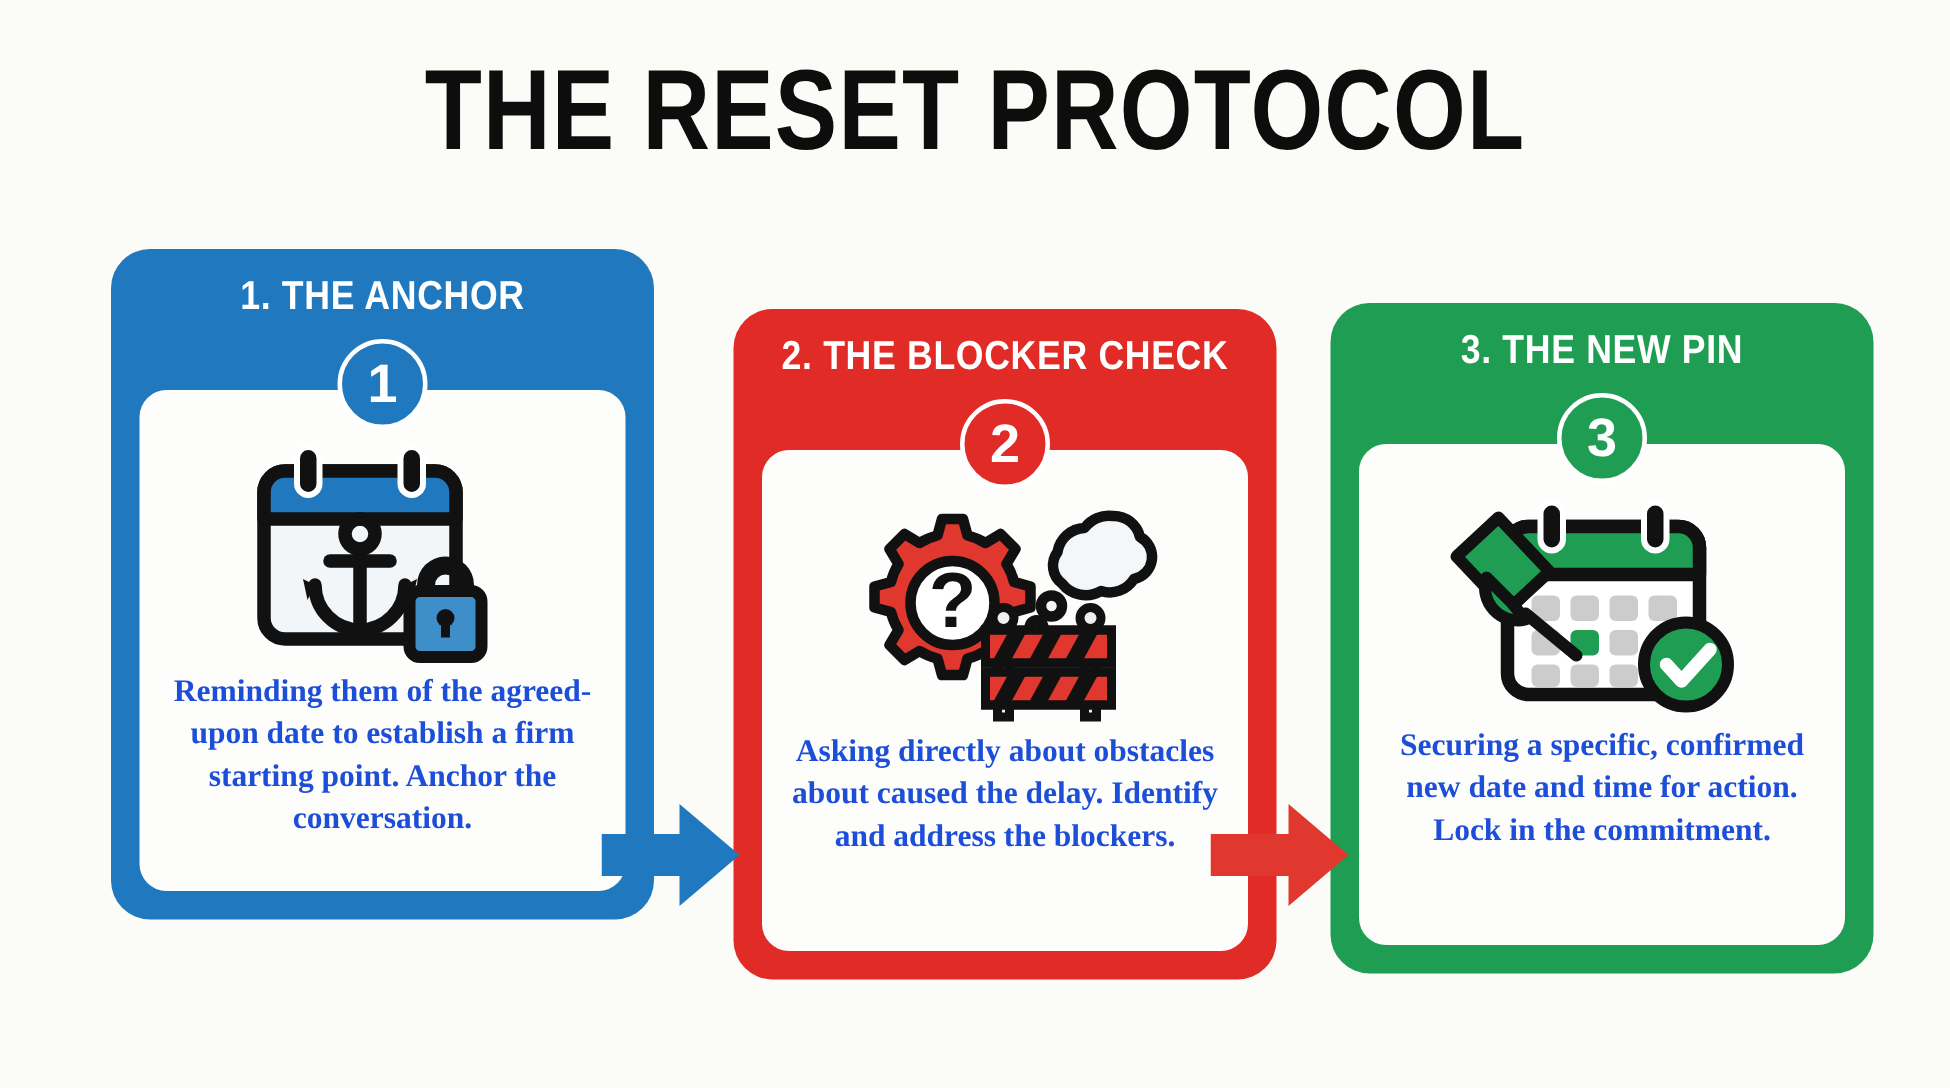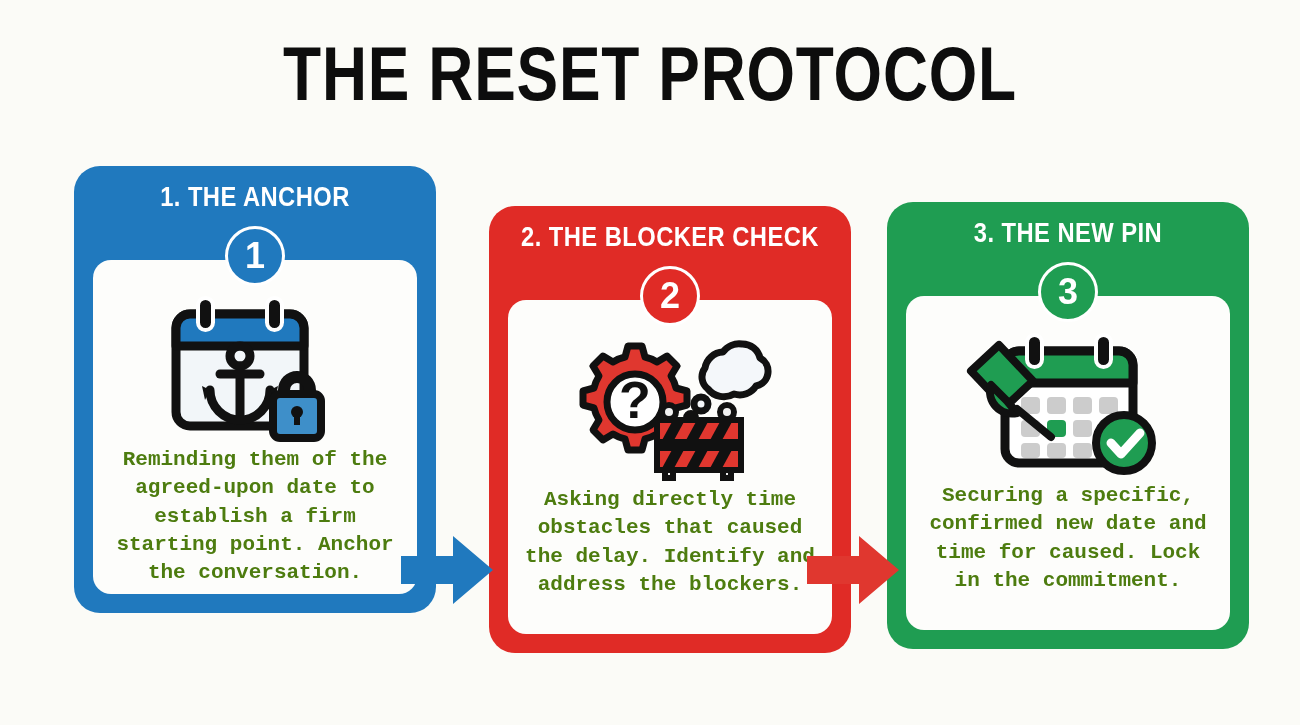--- a/index.html
+++ b/index.html
@@ -113,25 +113,25 @@
     align-items: center;
     justify-content: center;
   }
 
   .desc {
     position: absolute;
     left: 14px;
     top: 186px;
     width: 296px;
     text-align: center;
-    font-family: Liberation Mono, monospace;
+    font-family: Liberation Serif, serif;
     font-size: 21px;
     font-weight: bold;
     line-height: 1.35;
-    color: #4d7c0f;
+    color: #1d4ed8;
   }
 
   
   .arrow {
     position: absolute;
     top: 368px;
     width: 92px;
     height: 72px;
   }
   .arrow.a1 { left: 390px; }
@@ -229,21 +229,21 @@
               <g fill="#111111">
                 <polygon points="96,138 108,116 120,116 108,138"></polygon>
                 <polygon points="120,138 132,116 144,116 132,138"></polygon>
                 <polygon points="144,138 156,116 168,116 156,138"></polygon>
               </g>
               <rect x="92" y="116" width="84" height="22" fill="none" stroke="#111111" stroke-width="6"></rect>
             </g>
           </g>
         </svg>
       </div>
-      <div class="desc">Asking directly time obstacles that caused the delay. Identify and address the blockers.</div>
+      <div class="desc">Asking directly about obstacles about caused the delay. Identify and address the blockers.</div>
     </div>
   </div>
 
   <div class="card c3">
     <div class="card-header">3. THE NEW PIN</div>
 
     <div class="badge">3</div>
 
     <div class="card-body">
       <div class="icon-wrap">
@@ -273,21 +273,21 @@
           <g>
             <path d="M10 42 l28 -26 l34 36 l-28 26 z" fill="#1f9d52" stroke="#111111" stroke-width="8" stroke-linejoin="round"></path>
             <path d="M30 56 a22 22 0 0 0 26 28 l-10 -12 z" fill="#1f9d52" stroke="#111111" stroke-width="8" stroke-linejoin="round"></path>
             <line x1="56" y1="80" x2="90" y2="108" stroke="#111111" stroke-width="8" stroke-linecap="round"></line>
           </g>
 
           <circle cx="163" cy="114" r="28" fill="#1f9d52" stroke="#111111" stroke-width="8"></circle>
           <path d="M150 114 l10 11 l19 -21" fill="none" stroke="#ffffff" stroke-width="9" stroke-linecap="round" stroke-linejoin="round"></path>
         </svg>
       </div>
-      <div class="desc">Securing a specific, confirmed new date and time for caused. Lock in the commitment.</div>
+      <div class="desc">Securing a specific, confirmed new date and time for action. Lock in the commitment.</div>
     </div>
   </div>
 
   <div class="arrow a1">
     <svg width="92" height="72" viewBox="0 0 92 72">
       <polygon points="0,22 52,22 52,2 92,36 52,70 52,50 0,50" fill="#2079be"></polygon>
     </svg>
   </div>
 
   <div class="arrow a2">

